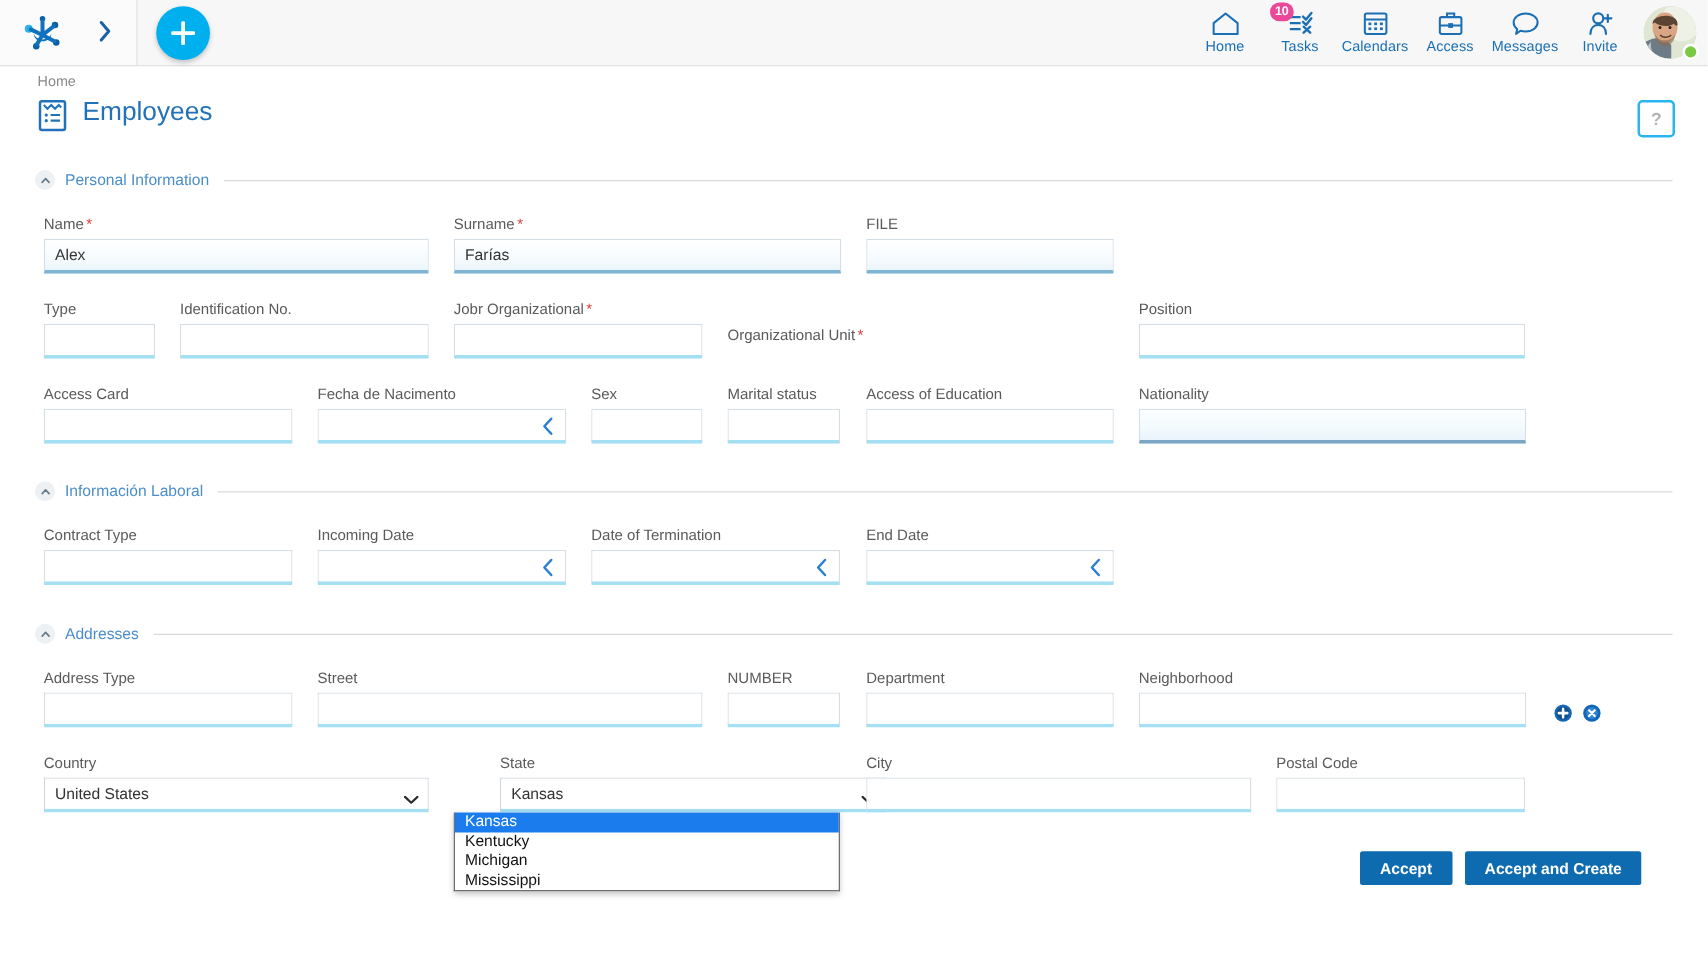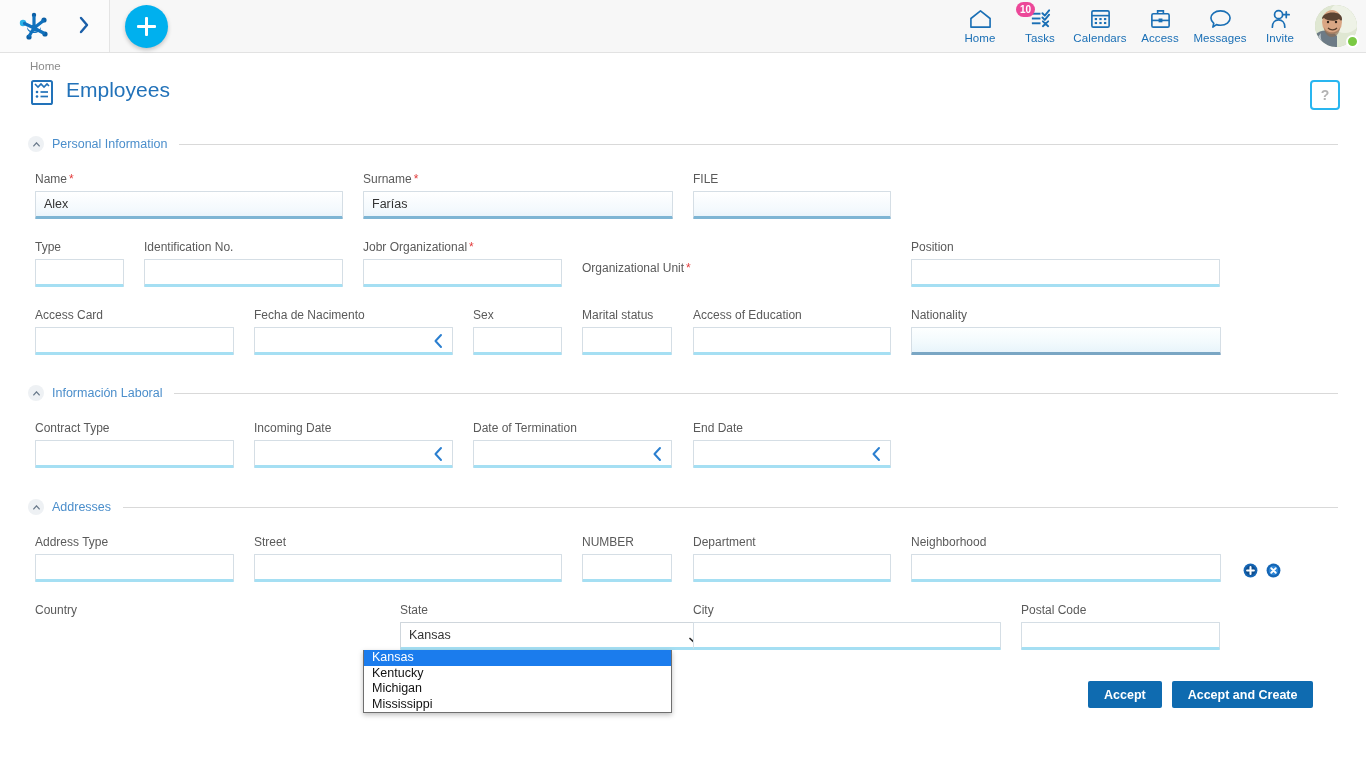--- a/index.html
+++ b/index.html
@@ -569,20 +569,30 @@
     <svg viewBox="0 0 16 16" width="15" height="15">
       <circle cx="8" cy="8" r="7.4" fill="#1566b5"></circle>
       <circle cx="8" cy="8" r="5" fill="#2f86d6"></circle>
       <path d="M5.6 5.6 L10.4 10.4 M10.4 5.6 L5.6 10.4" stroke="#fff" stroke-width="1.9" stroke-linecap="round"></path>
     </svg>
   </span>
 </div>
 
 <div class="field" id="f-country" style="left: 35px; top: 603px; width: 308px;">
   <label class="flabel">Country</label>
+  <div class="sel-wrap">
+    <select class="fselect">
+      <option>United States</option>
+    </select>
+    <span class="sel-caret">
+      <svg viewBox="0 0 12 8" width="12" height="8">
+        <path d="M1 1.5 L6 6.2 L11 1.5" stroke="#2b2b2b" stroke-width="1.7" fill="none" stroke-linecap="round" stroke-linejoin="round"></path>
+      </svg>
+    </span>
+  </div>
 </div>
 
 <div class="field" id="f-state" style="left: 363px; top: 603px; width: 309px; margin-left: 37px;">
   <label class="flabel">State</label>
   <div class="sel-wrap">
     <select class="fselect">
       <option>Kansas</option>
     </select>
     <span class="sel-caret">
       <svg viewBox="0 0 12 8" width="12" height="8">

